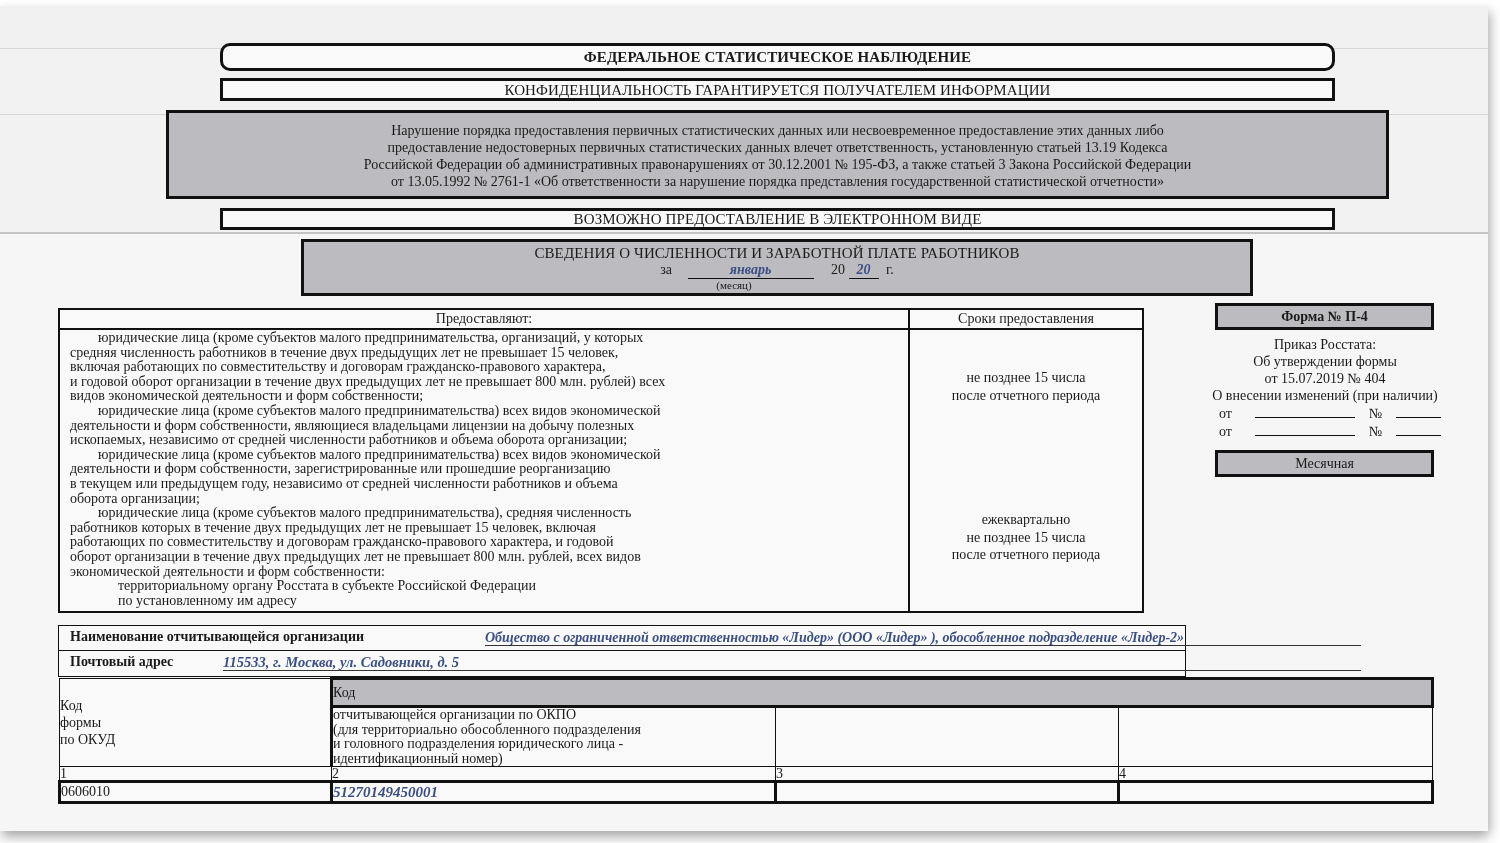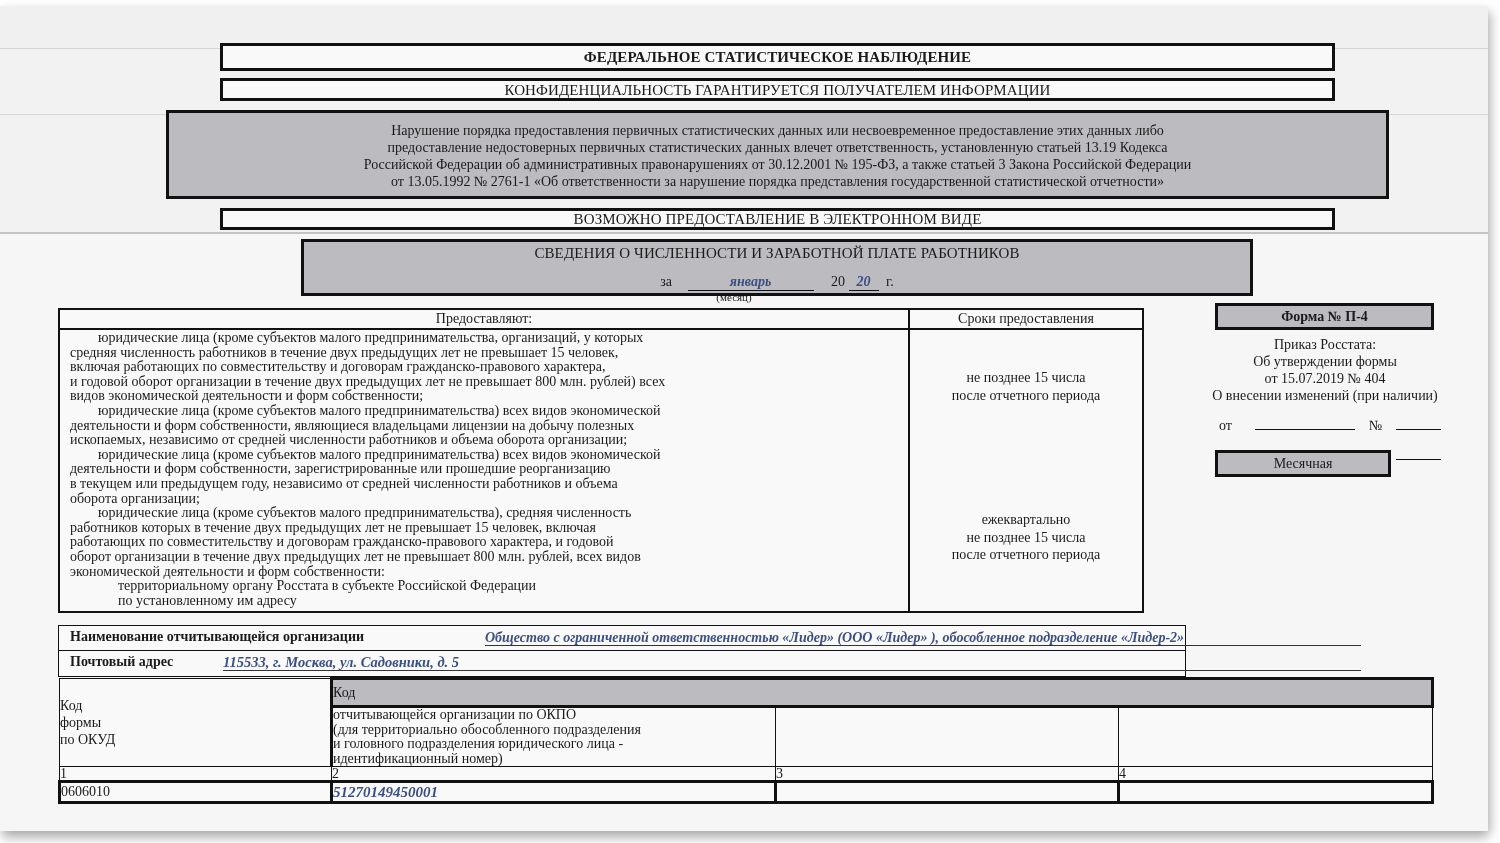--- a/index.html
+++ b/index.html
@@ -18,42 +18,42 @@
   .page .band1 { position:absolute; left:0; top:0; width:100%; height:42px; background:#f0f0f0; border-bottom:1px solid #d6d6d6; }
   .page .band2 { position:absolute; left:0; top:108px; width:100%; height:0; border-top:1px solid #d6d6d6; }
   .page .band3 { position:absolute; left:0; top:226px; width:100%; height:0; border-top:2px solid #c4c4c4; }
   .page .lower { position:absolute; left:0; top:228px; width:100%; bottom:0; background:#f6f6f6; }
   .abs { position: absolute; box-sizing: border-box; }
   .box { border: 3px solid #111; background: #f9f9f9; text-align: center; }
   .gray { background: #bcbcc0; }
   .caps { font-size: 15px; letter-spacing: 0.1px; }
   .notice { font-size: 14px; line-height: 17px; padding-top: 9px; text-align: center; }
   .handw { color: #3a4f84; font-style: italic; font-weight: bold; }
-  .uline { display:inline-block; border-bottom: 1.5px solid #111; text-align:center;margin-top:12px; }
+  .uline { display:inline-block; border-bottom: 1.5px solid #111; text-align:center; }
   table { border-collapse: collapse; }
   .prov td, .prov th { border: 2px solid #111; }
   .prov th { font-weight: normal; font-size: 14px; height: 18px; padding: 0; background:#f9f9f9; }
   .prov td { vertical-align: top; font-size: 14px; line-height: 14.6px; background:#f9f9f9; }
   .para { text-indent: 28px; }
   .sub { padding-left: 48px; }
   .deadline { position:absolute; left:0; width:100%; text-align:center; font-size:14px; line-height:17.5px; }
   .rside { font-size: 14px; line-height: 17px; text-align: center; }
   .codes td { border: 1.5px solid #111; font-size: 14px; padding: 0; background:#f9f9f9; }
 </style>
 </head>
 <body>
 
 <div class="page">
   <div class="band1"></div>
     <div class="band2"></div>
     <div class="lower"></div>
     <div class="band3"></div>
 </div>
 
-<div class="abs box caps" style="left:220px; top:43px; width:1115px; height:28px; line-height:23px; font-weight:bold;">
+<div class="abs box caps" style="left:220px; top:43px; width:1115px; height:28px; line-height:23px; font-weight:bold;border-radius:10px;">
   <span>ФЕДЕРАЛЬНОЕ СТАТИСТИЧЕСКОЕ НАБЛЮДЕНИЕ</span>
 </div>
 <div class="abs box caps" style="left:220px; top:78px; width:1115px; height:23px; line-height:18px;">
   <span>КОНФИДЕНЦИАЛЬНОСТЬ ГАРАНТИРУЕТСЯ ПОЛУЧАТЕЛЕМ ИНФОРМАЦИИ</span>
 </div>
 <div class="abs box gray notice" style="left:166px; top:110px; width:1223px; height:89px;">
   <div>Нарушение порядка предоставления первичных статистических данных или несвоевременное предоставление этих данных либо</div>
   <div>предоставление недостоверных первичных статистических данных влечет ответственность, установленную статьей 13.19 Кодекса</div>
   <div>Российской Федерации об административных правонарушениях от 30.12.2001 № 195-ФЗ, а также статьей 3 Закона Российской Федерации</div>
   <div>от 13.05.1992 № 2761-1 «Об ответственности за нарушение порядка представления государственной статистической отчетности»</div>
@@ -139,21 +139,21 @@
     <span style="margin-left:10px;">№</span>
     <span class="uline" style="width:45px; margin-left:10px; height:13px;"></span>
   </div>
   <div style="text-align:left; padding-left:24px; line-height:16px;">
     <span>от</span>
     <span class="uline" style="width:100px; margin-left:20px; height:13px;"></span>
     <span style="margin-left:10px;">№</span>
     <span class="uline" style="width:45px; margin-left:10px; height:13px;"></span>
   </div>
 </div>
-<div class="abs box gray" style="left:1215px; top:450px; width:176px; height:27px; line-height:21px; font-size:14px;">
+<div class="abs box gray" style="left:1215px; top:450px; width:219px; height:27px; line-height:21px; font-size:14px;">
   <span>Месячная</span>
 </div>
 
 <div class="abs" style="left:58px; top:625px; width:1128px; height:52px; border:1.5px solid #111; background:#f9f9f9;">
   <div style="position:absolute; left:0; top:24px; width:100%; border-top:1.5px solid #111;"></div>
   <div style="position:absolute; left:11px; top:3px; font-size:14px; font-weight:bold;">Наименование отчитывающейся организации</div>
   <div class="handw" style="position:absolute; left:426px; top:4px; width:876px; font-size:14px; border-bottom:1.5px solid #333; height:15px; line-height:15px;">Общество с ограниченной ответственностью «Лидер» (ООО «Лидер» ), обособленное подразделение «Лидер-2»</div>
   <div style="position:absolute; left:11px; top:28px; font-size:14px; font-weight:bold;">Почтовый адрес</div>
   <div class="handw" style="position:absolute; left:164px; top:28px; width:1138px; font-size:14.5px; border-bottom:1.5px solid #333; height:16px; line-height:16px;">115533, г. Москва, ул. Садовники, д. 5</div>
 </div>

